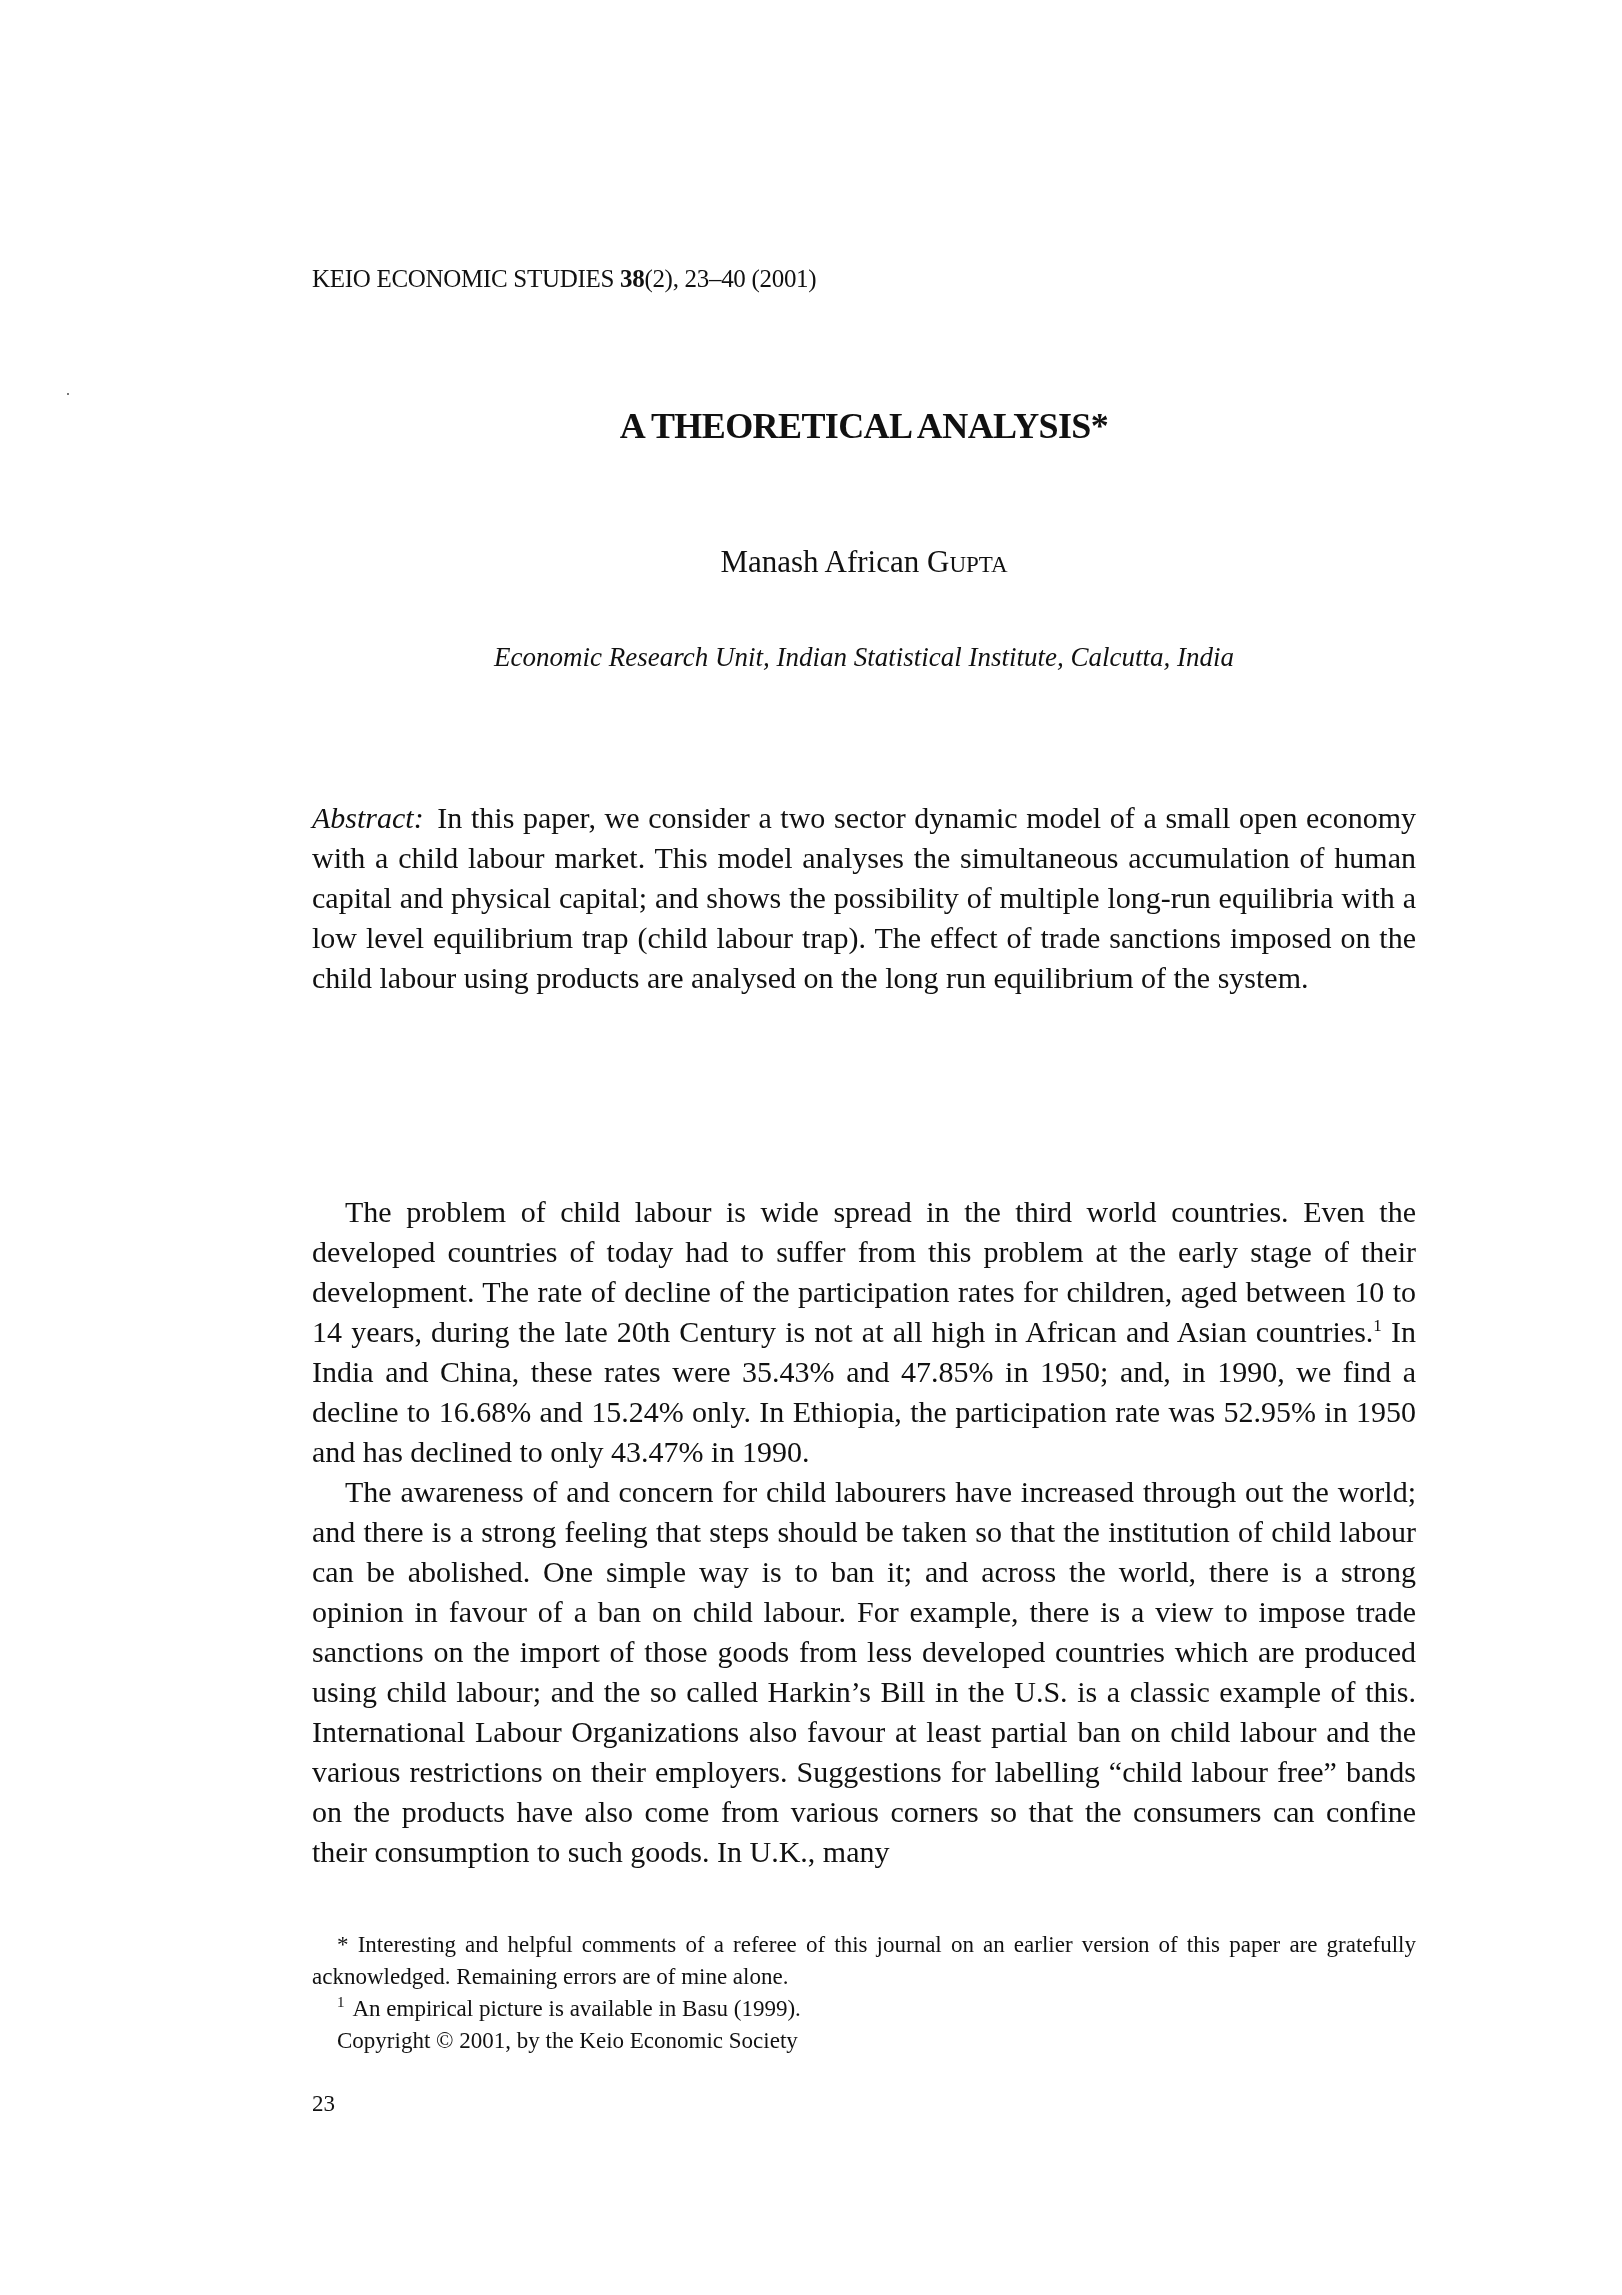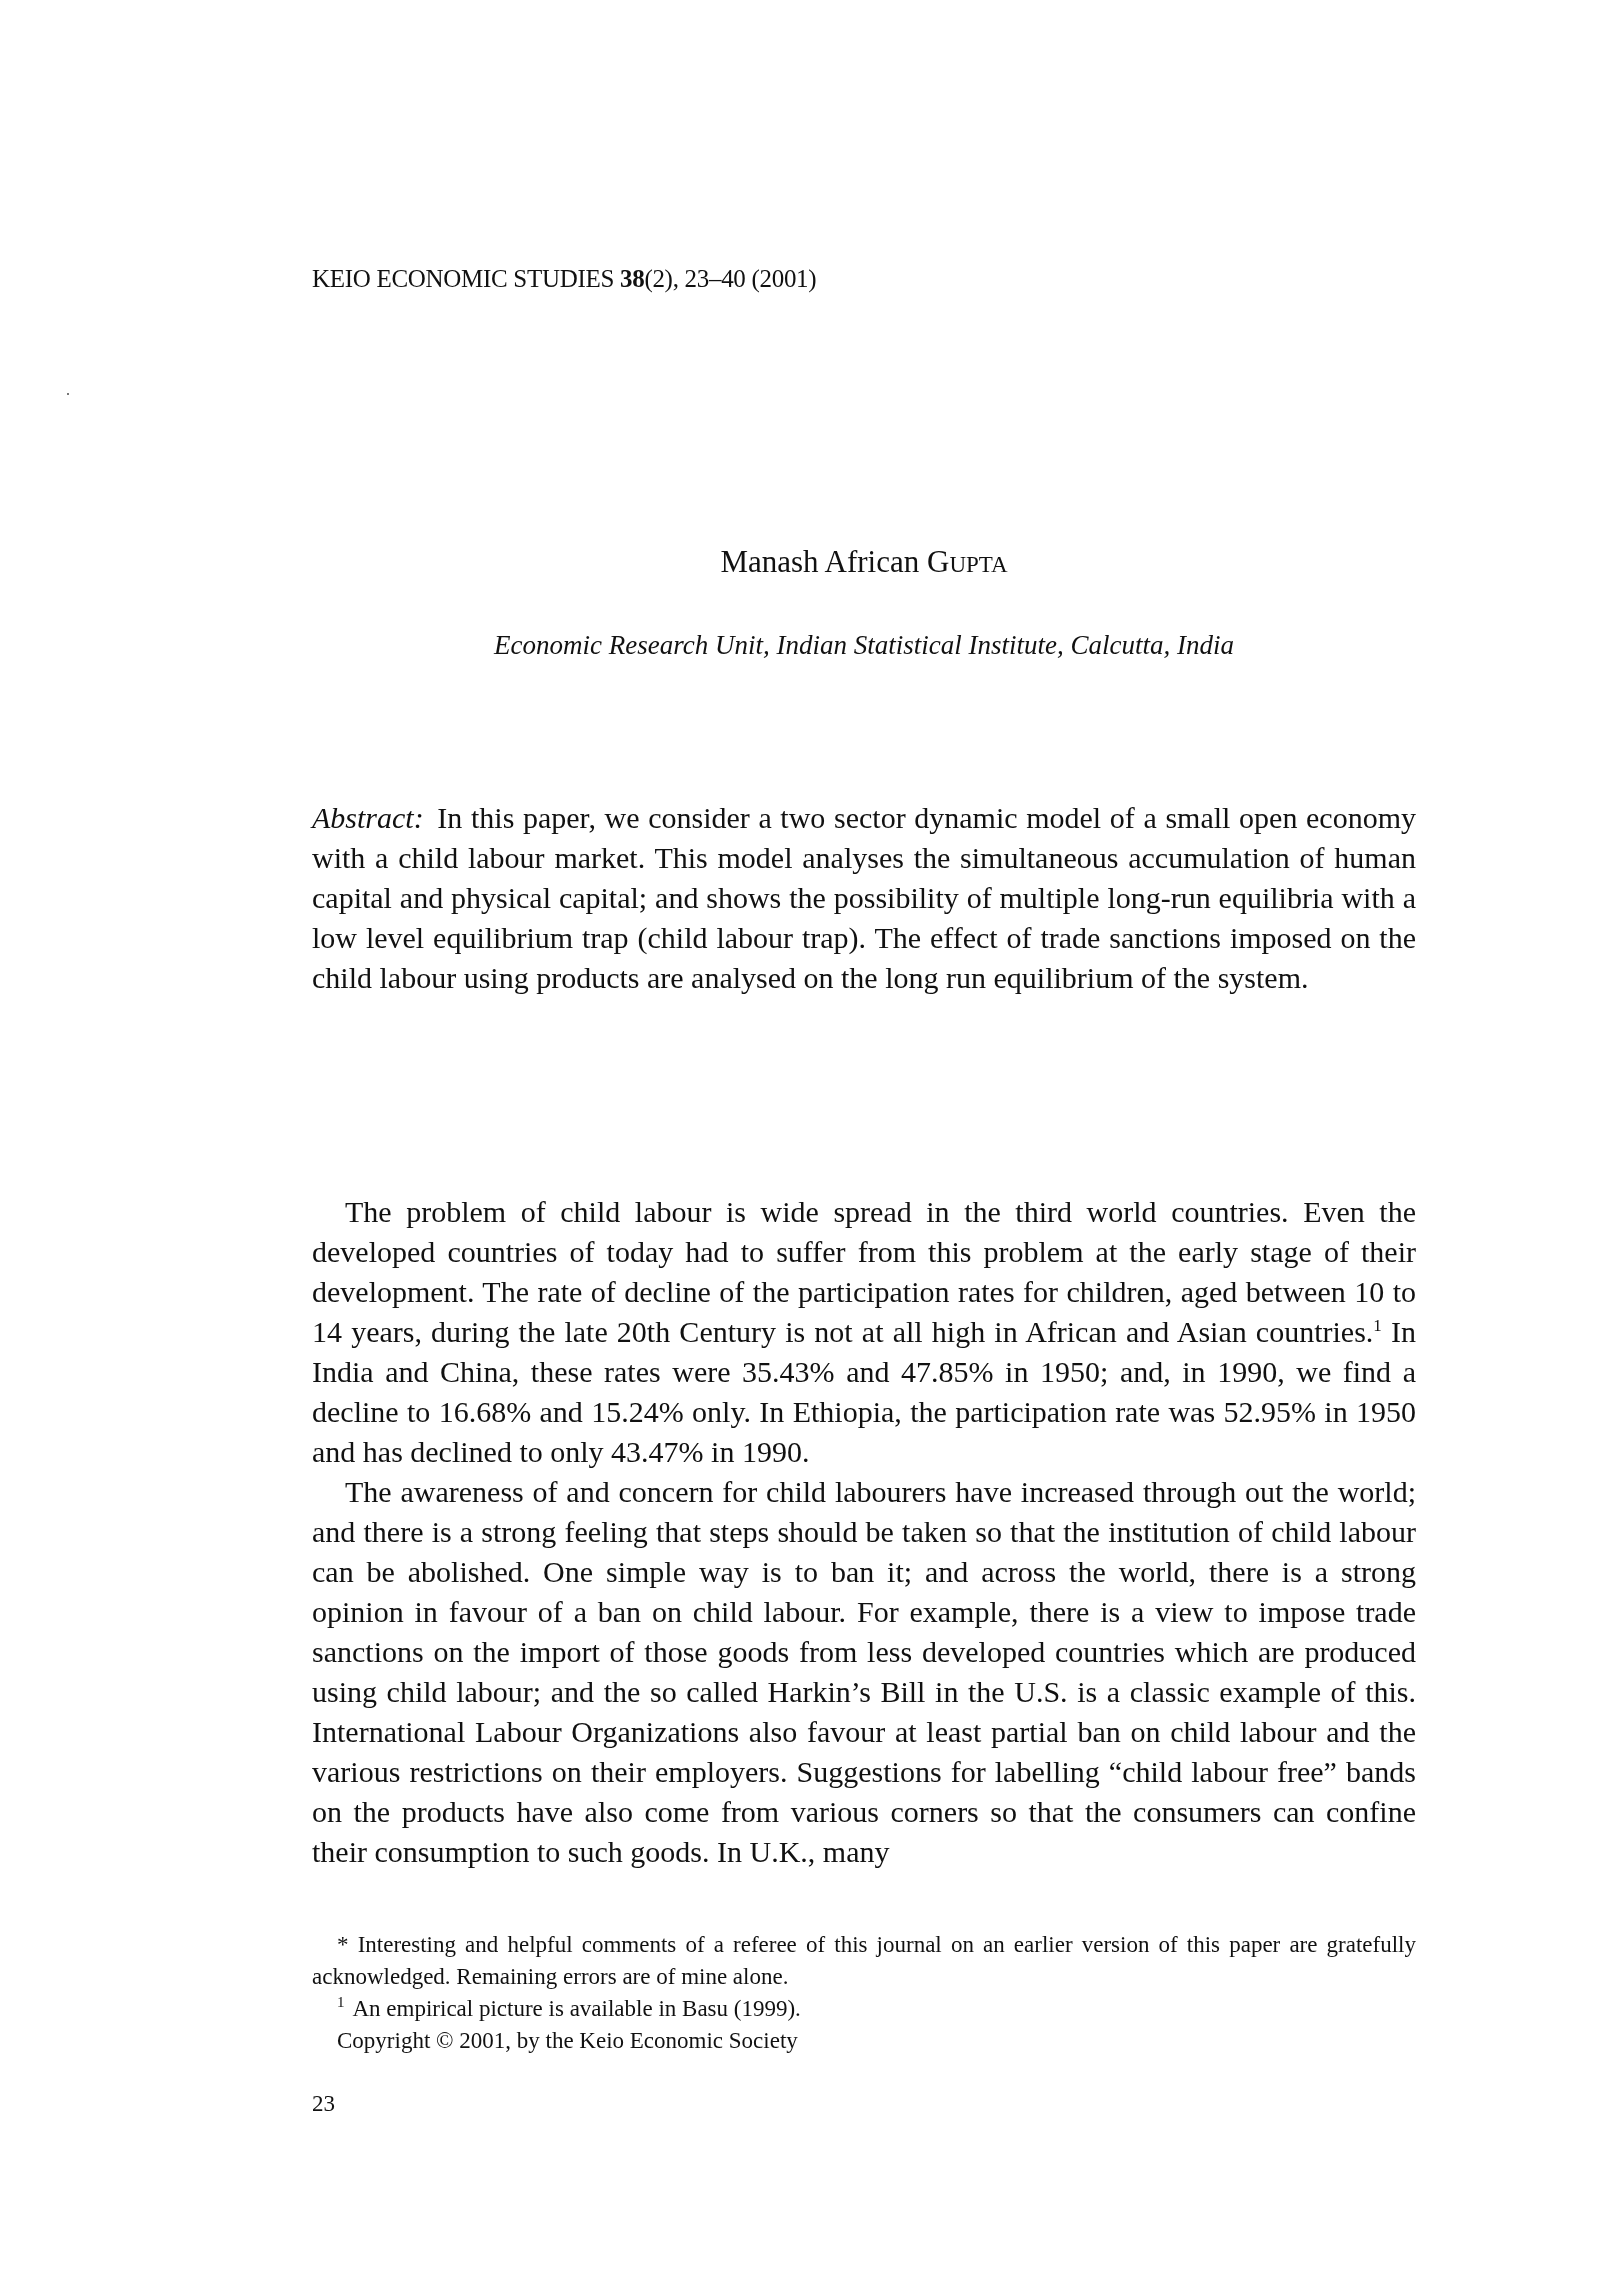--- a/index.html
+++ b/index.html
@@ -19,21 +19,21 @@
     letter-spacing: -0.6px;
   }
   .title div { white-space: nowrap; }
   .author {
     position: absolute; left: 312px; width: 1104px; top: 544px;
     text-align: center; font-size: 31px;
   }
   .author .sc { font-size: 23px; }
   .affiliation, .dates {
     position: absolute; left: 312px; width: 1104px; text-align: center;
-    font-style: italic; font-size: 27px; white-space: nowrap;
+    font-style: italic; font-size: 27px; white-space: nowrap; margin-top: 12px;
   }
   .affiliation { top: 630px; }
   .dates { top: 705px; }
   .abstract {
     position: absolute; left: 312px; width: 1104px; top: 798px;
     font-size: 30px; line-height: 40px; text-align: justify;
   }
   .abstract .label { font-style: italic; margin-right: 13.7px; }
   .section-heading {
     position: absolute; left: 312px; width: 1104px; top: 1128px;
@@ -65,20 +65,21 @@
 
 <div class="page">
   <div class="stray-mark"></div>
 
   <div class="journal-header">
     <span>KEIO ECONOMIC STUDIES</span>
     <b>38</b><span>(2), 23–40 (2001)</span>
   </div>
 
   <div class="title">
+    <div>A THEORETICAL ANALYSIS*</div>
   </div>
 
   <div class="author">
     <span>Manash African</span>
     <span><span>G</span><span class="sc">UPTA</span></span>
   </div>
 
   <div class="affiliation">Economic Research Unit, Indian Statistical Institute, Calcutta, India</div>
 
   <div class="abstract">

